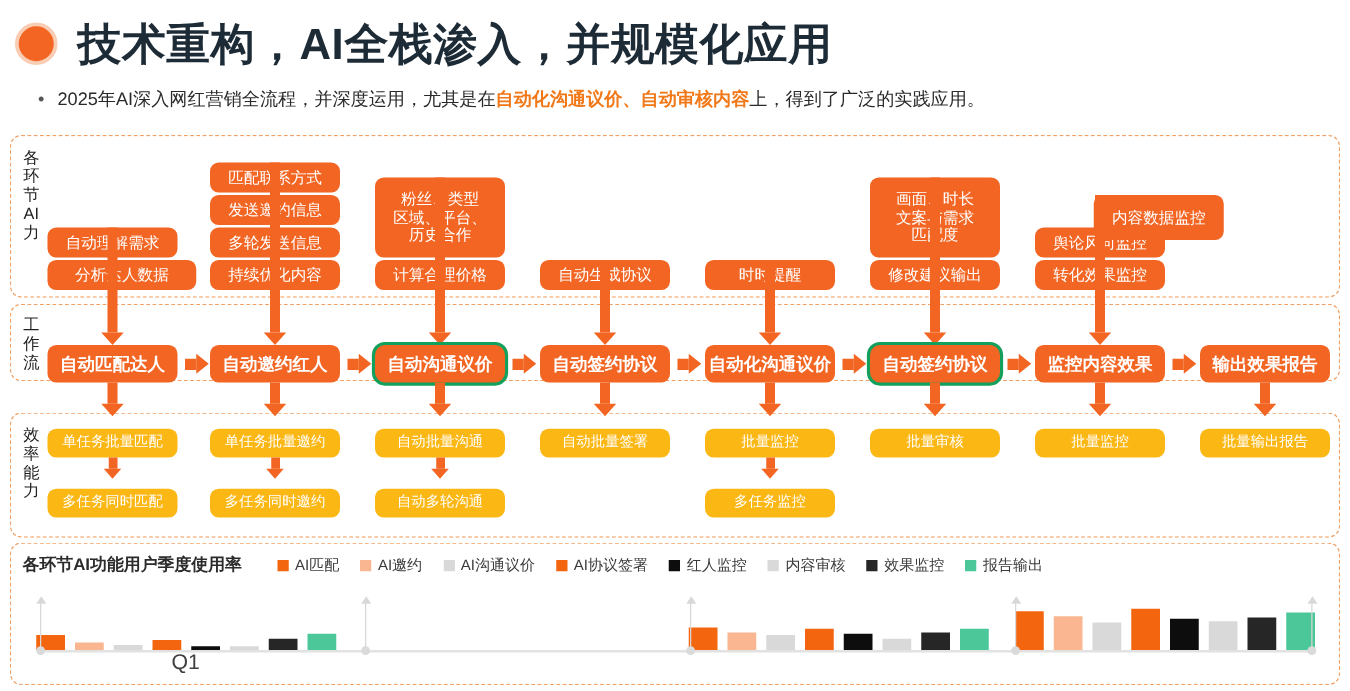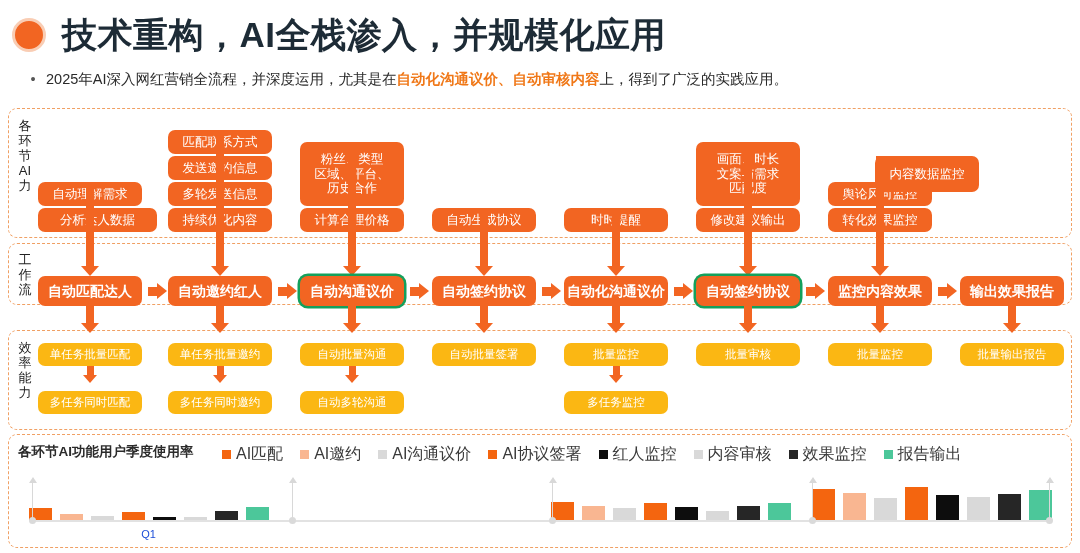--- a/index.html
+++ b/index.html
@@ -92,32 +92,32 @@
   .arr-stem-sm { position: absolute; width: 7px; background: #F26522; }
 
   
   .chart-title {
     position: absolute; left: 18px; top: 443px;
     font-size: 13.5px; font-weight: bold; color: #2b2b2b;
   }
   .legend { position: absolute; top: 444px; left: 222px; display: flex; align-items: center; }
   .leg-item { display: flex; align-items: center; margin-right: 17px; }
   .leg-sw { width: 9px; height: 9px; margin-right: 5px; }
-  .leg-tx { font-size: 16px; color: #3a3a3a; white-space: nowrap; }
+  .leg-tx { font-size: 12px; color: #3a3a3a; white-space: nowrap; }
 
   .plot { position: absolute; left: 18px; top: 474px; width: 1044px; height: 66px; }
   .axis-base {
     position: absolute; left: 14px; top: 46px; width: 1018px; height: 1.5px;
     background: #E2E2E2;
   }
   .qgroup { position: absolute; top: 0; height: 66px; }
   .bar { position: absolute; bottom: 20px; width: 23px; }
   .qlabel {
     position: absolute; bottom: 0; width: 100%; text-align: center;
-    font-size: 11px; color: #1d4ed8;
+    font-size: 17px; color: #404040;
   }
   .vaxis { position: absolute; width: 1px; background: #D8D8D8; }
   .vaxis-head {
     position: absolute; width: 0; height: 0;
     border-left: 4px solid transparent; border-right: 4px solid transparent;
     border-bottom: 6px solid #D8D8D8;
   }
   .vaxis-dot {
     position: absolute; width: 7px; height: 7px; border-radius: 50%;
     background: #DADADA;

